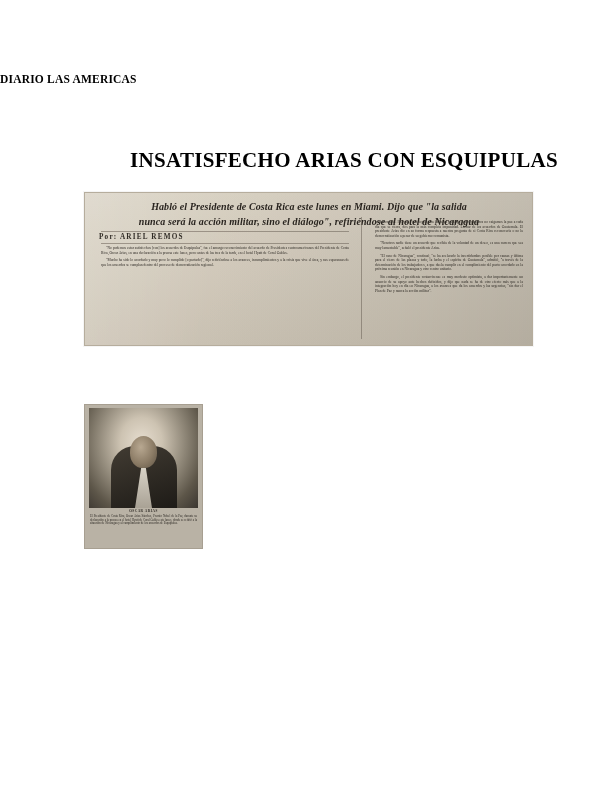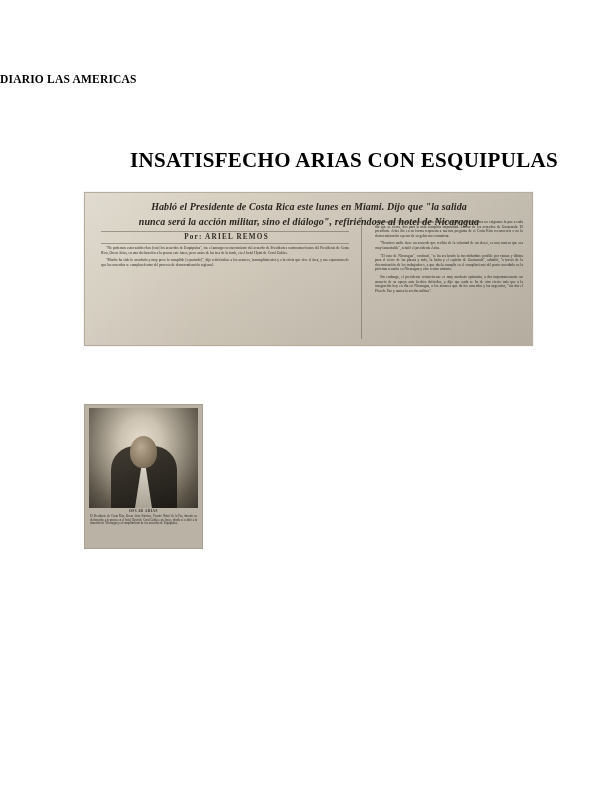--- a/index.html
+++ b/index.html
@@ -77,21 +77,20 @@
     font-size: 10px;
     line-height: 15px;
     color: #2b2621;
     letter-spacing: 0.1px;
   }
   .clip-byline {
     position: absolute;
     top: 40px;
     left: 14px;
     width: 255px;
-    text-align: center;
     font-size: 7.2px;
     font-weight: bold;
     letter-spacing: 1.2px;
     color: #332e28;
   }
   .clip-rule {
     position: absolute;
     background: #6b6257;
     opacity: 0.55;
   }

